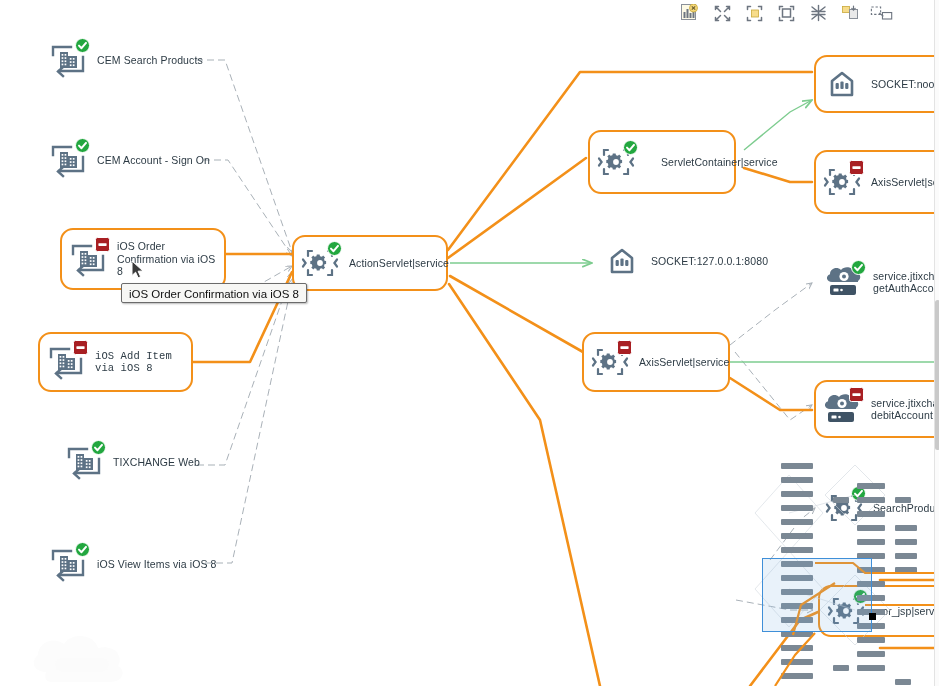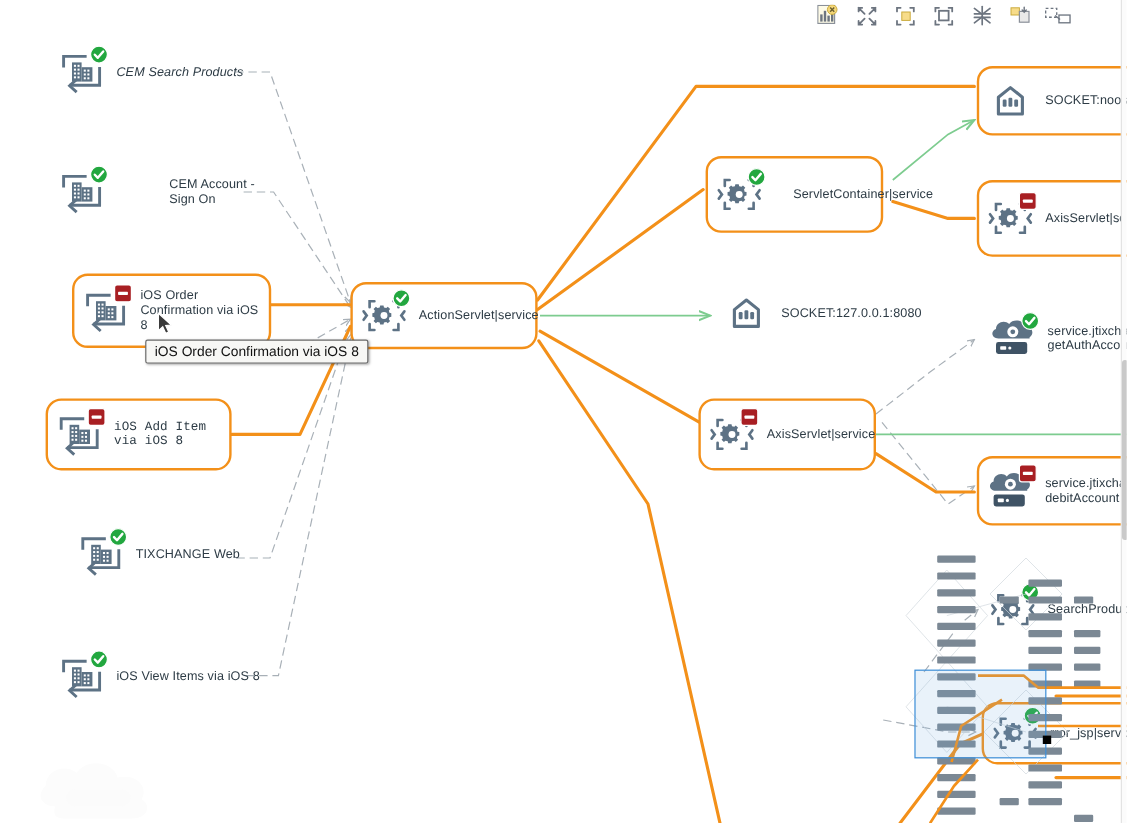--- a/index.html
+++ b/index.html
@@ -207,21 +207,21 @@
       <path d="M449,284 L540,420 L600,686"></path>
       <path d="M744,168 L790,182 L812,182"></path>
       <path d="M730,378 L780,410 L812,410"></path>
       <path d="M880,580 L939,580"></path>
       <path d="M880,648 L939,648"></path>
       <path d="M750,686 L800,620 L818,612"></path>
     </g>
   </svg>
 
   <div id="node-layer">
-      <div class="node" style="left: 42px; top: 38px; width: 200px; height: 44px; font-style: italic;">
+      <div class="node" style="left: 42px; top: 38px; width: 200px; height: 44px;">
         <div class="node-icon">
           <svg width="38" height="34" viewBox="0 0 38 34">
       <g stroke="#5d7285" stroke-width="2.4" fill="none" stroke-linecap="square">
         <path d="M4,12 L4,4 L22,4"></path>
         <path d="M34,14 L34,28 L10,28"></path>
         <path d="M14,24 L9,28.5 L14,33"></path>
       </g>
       <g>
         <rect x="11" y="9" width="8" height="16" fill="#5d7285"></rect>
         <rect x="19" y="13" width="9" height="12" fill="#5d7285"></rect>
@@ -245,21 +245,21 @@
     </svg>
           <div class="badge">
             <svg width="15" height="15" viewBox="0 0 15 15">
       <circle cx="7.5" cy="7.5" r="7" fill="#22a73f" stroke="#ffffff" stroke-width="1"></circle>
       <path d="M4,7.6 L6.5,10.2 L11,4.9" fill="none" stroke="#ffffff" stroke-width="2" stroke-linecap="round" stroke-linejoin="round"></path>
     </svg>
           </div>
         </div>
         <div class="node-label">CEM Search Products</div>
       </div>
-      <div class="node" style="left: 42px; top: 138px; width: 200px; height: 44px; gap: 44px;">
+      <div class="node" style="left: 42px; top: 138px; width: 200px; height: 44px;">
         <div class="node-icon">
           <svg width="38" height="34" viewBox="0 0 38 34">
       <g stroke="#5d7285" stroke-width="2.4" fill="none" stroke-linecap="square">
         <path d="M4,12 L4,4 L22,4"></path>
         <path d="M34,14 L34,28 L10,28"></path>
         <path d="M14,24 L9,28.5 L14,33"></path>
       </g>
       <g>
         <rect x="11" y="9" width="8" height="16" fill="#5d7285"></rect>
         <rect x="19" y="13" width="9" height="12" fill="#5d7285"></rect>

